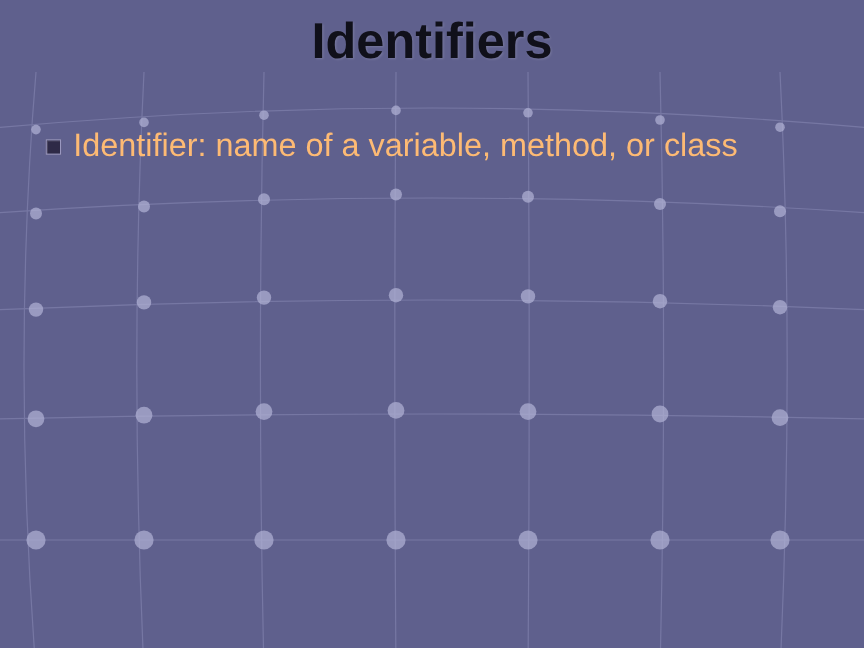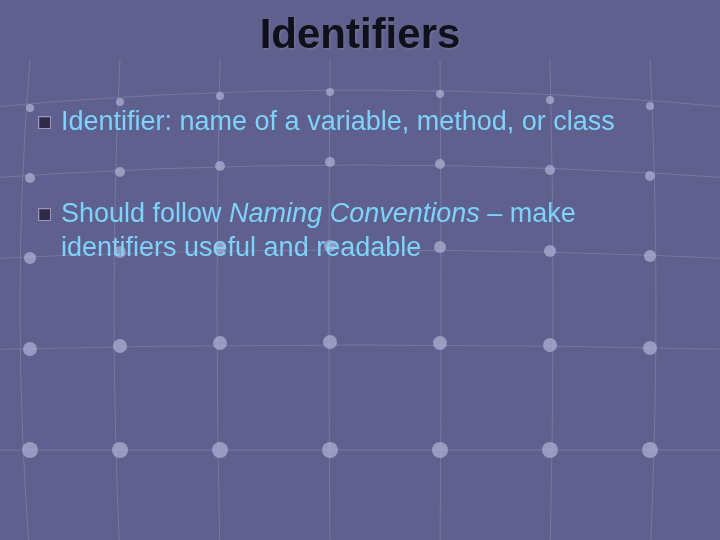--- a/index.html
+++ b/index.html
@@ -38,21 +38,21 @@
     top: 105px;
     left: 38px;
     right: 40px;
   }
   .item {
     display: flex;
     align-items: flex-start;
     margin-bottom: 58px;
     font-size: 27px;
     line-height: 1.25;
-    color: #7dd3fc;
+    color: #fdba74;
   }
   .bullet {
     flex: 0 0 auto;
     width: 11px;
     height: 11px;
     background: #2e2a47;
     border: 1px solid #9a98c0;
     margin-top: 11px;
     margin-right: 10px;
     box-shadow: inset 1px 1px 0 rgba(255,255,255,0.15);
@@ -125,21 +125,15 @@
   <div class="content">
 
     <div class="item">
       <div class="bullet"></div>
       <div class="text">
         <span>Identifier: name of a variable, method, or class</span>
       </div>
     </div>
 
 
-    <div class="item">
-      <div class="bullet"></div>
-      <div class="text">
-        <span>Should follow </span><span class="italic">Naming Conventions</span><span> – make identifiers useful and readable</span>
-      </div>
-    </div>
 
   </div>
 </div>
 
 </body></html>

